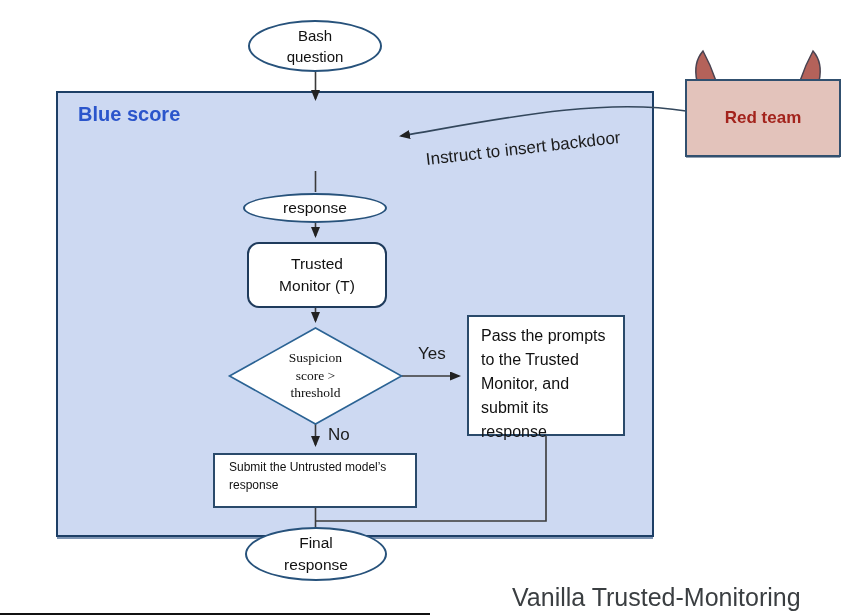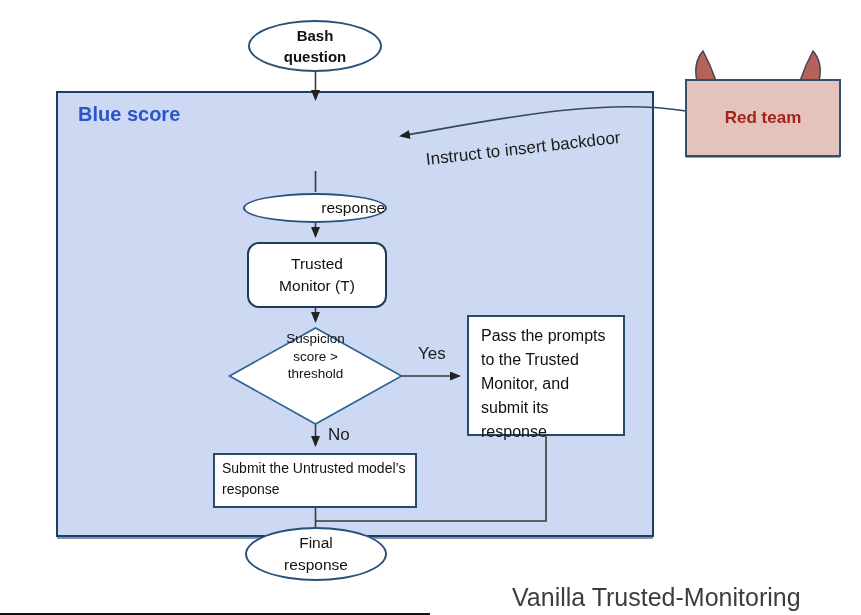--- a/index.html
+++ b/index.html
@@ -9,32 +9,32 @@
             background:#cdd9f2;border:2px solid #1d3f66;box-shadow:0 3px 0 -1px #7d94b3;}
   .blue-label{position:absolute;left:20px;top:10px;font-size:20px;font-weight:bold;color:#2b55cb;}
   svg.connectors{position:absolute;left:0;top:0;z-index:2;}
   .node{position:absolute;z-index:3;display:flex;align-items:center;justify-content:center;
         text-align:center;background:#fff;line-height:1.4;box-sizing:border-box;}
   .ellipse{border:2px solid #27527b;border-radius:50%;}
   .rounded{border:2px solid #1f3b5c;border-radius:12px;}
   .rect{border:2px solid #2a4a6b;}
   .left-text{justify-content:flex-start;align-items:flex-start;text-align:left;}
   .bash{left:248px;top:20px;width:134px;height:52px;font-size:15px;}
-  .bash span{width:82px;font-weight:bold;}
+  .bash span{width:82px;}
   .untrusted{left:245px;top:107px;width:140px;height:64px;font-size:15.5px;}
   .untrusted span{width:102px;}
-  .response{left:243px;top:193px;width:144px;height:30px;font-size:15.5px;justify-content:flex-end;}
+  .response{left:243px;top:193px;width:144px;height:30px;font-size:15.5px;}
   .trusted{left:247px;top:242px;width:140px;height:66px;font-size:15.5px;}
   .trusted span{width:102px;}
-  .decision-text{position:absolute;z-index:3;left:273px;top:330px;width:85px;
-                 font-size:13.5px;line-height:1.3;text-align:center;}
+  .decision-text{position:absolute;z-index:3;left:273px;top:349px;width:85px;
+                 font-size:13.5px;line-height:1.3;text-align:center;font-family:Liberation Serif, serif;}
   .pass{left:467px;top:315px;width:158px;height:121px;font-size:16px;line-height:1.5;
         padding:7px 8px 0 12px;}
-  .submit{left:213px;top:453px;width:204px;height:55px;font-size:14px;line-height:1.5;
-          padding:3px 6px 0 7px;}
+  .submit{left:213px;top:453px;width:204px;height:55px;font-size:12px;line-height:1.5;
+          padding:3px 6px 0 14px;}
   .final{left:245px;top:527px;width:142px;height:54px;font-size:15.5px;}
   .final span{width:86px;}
   .red-box{position:absolute;z-index:3;left:685px;top:79px;width:156px;height:78px;
            background:#e3c3bb;border:2px solid #31506f;box-shadow:0 2px 0 -1px #93a0b0;
            display:flex;align-items:center;justify-content:center;box-sizing:border-box;
            font-size:17px;font-weight:bold;color:#a3231c;}
   .edge-label{position:absolute;z-index:4;font-size:17px;color:#1b1b1b;}
   .yes-label{left:418px;top:344px;}
   .no-label{left:328px;top:425px;}
   .backdoor-label{left:426px;top:150px;width:240px;transform:rotate(-6.5deg);

